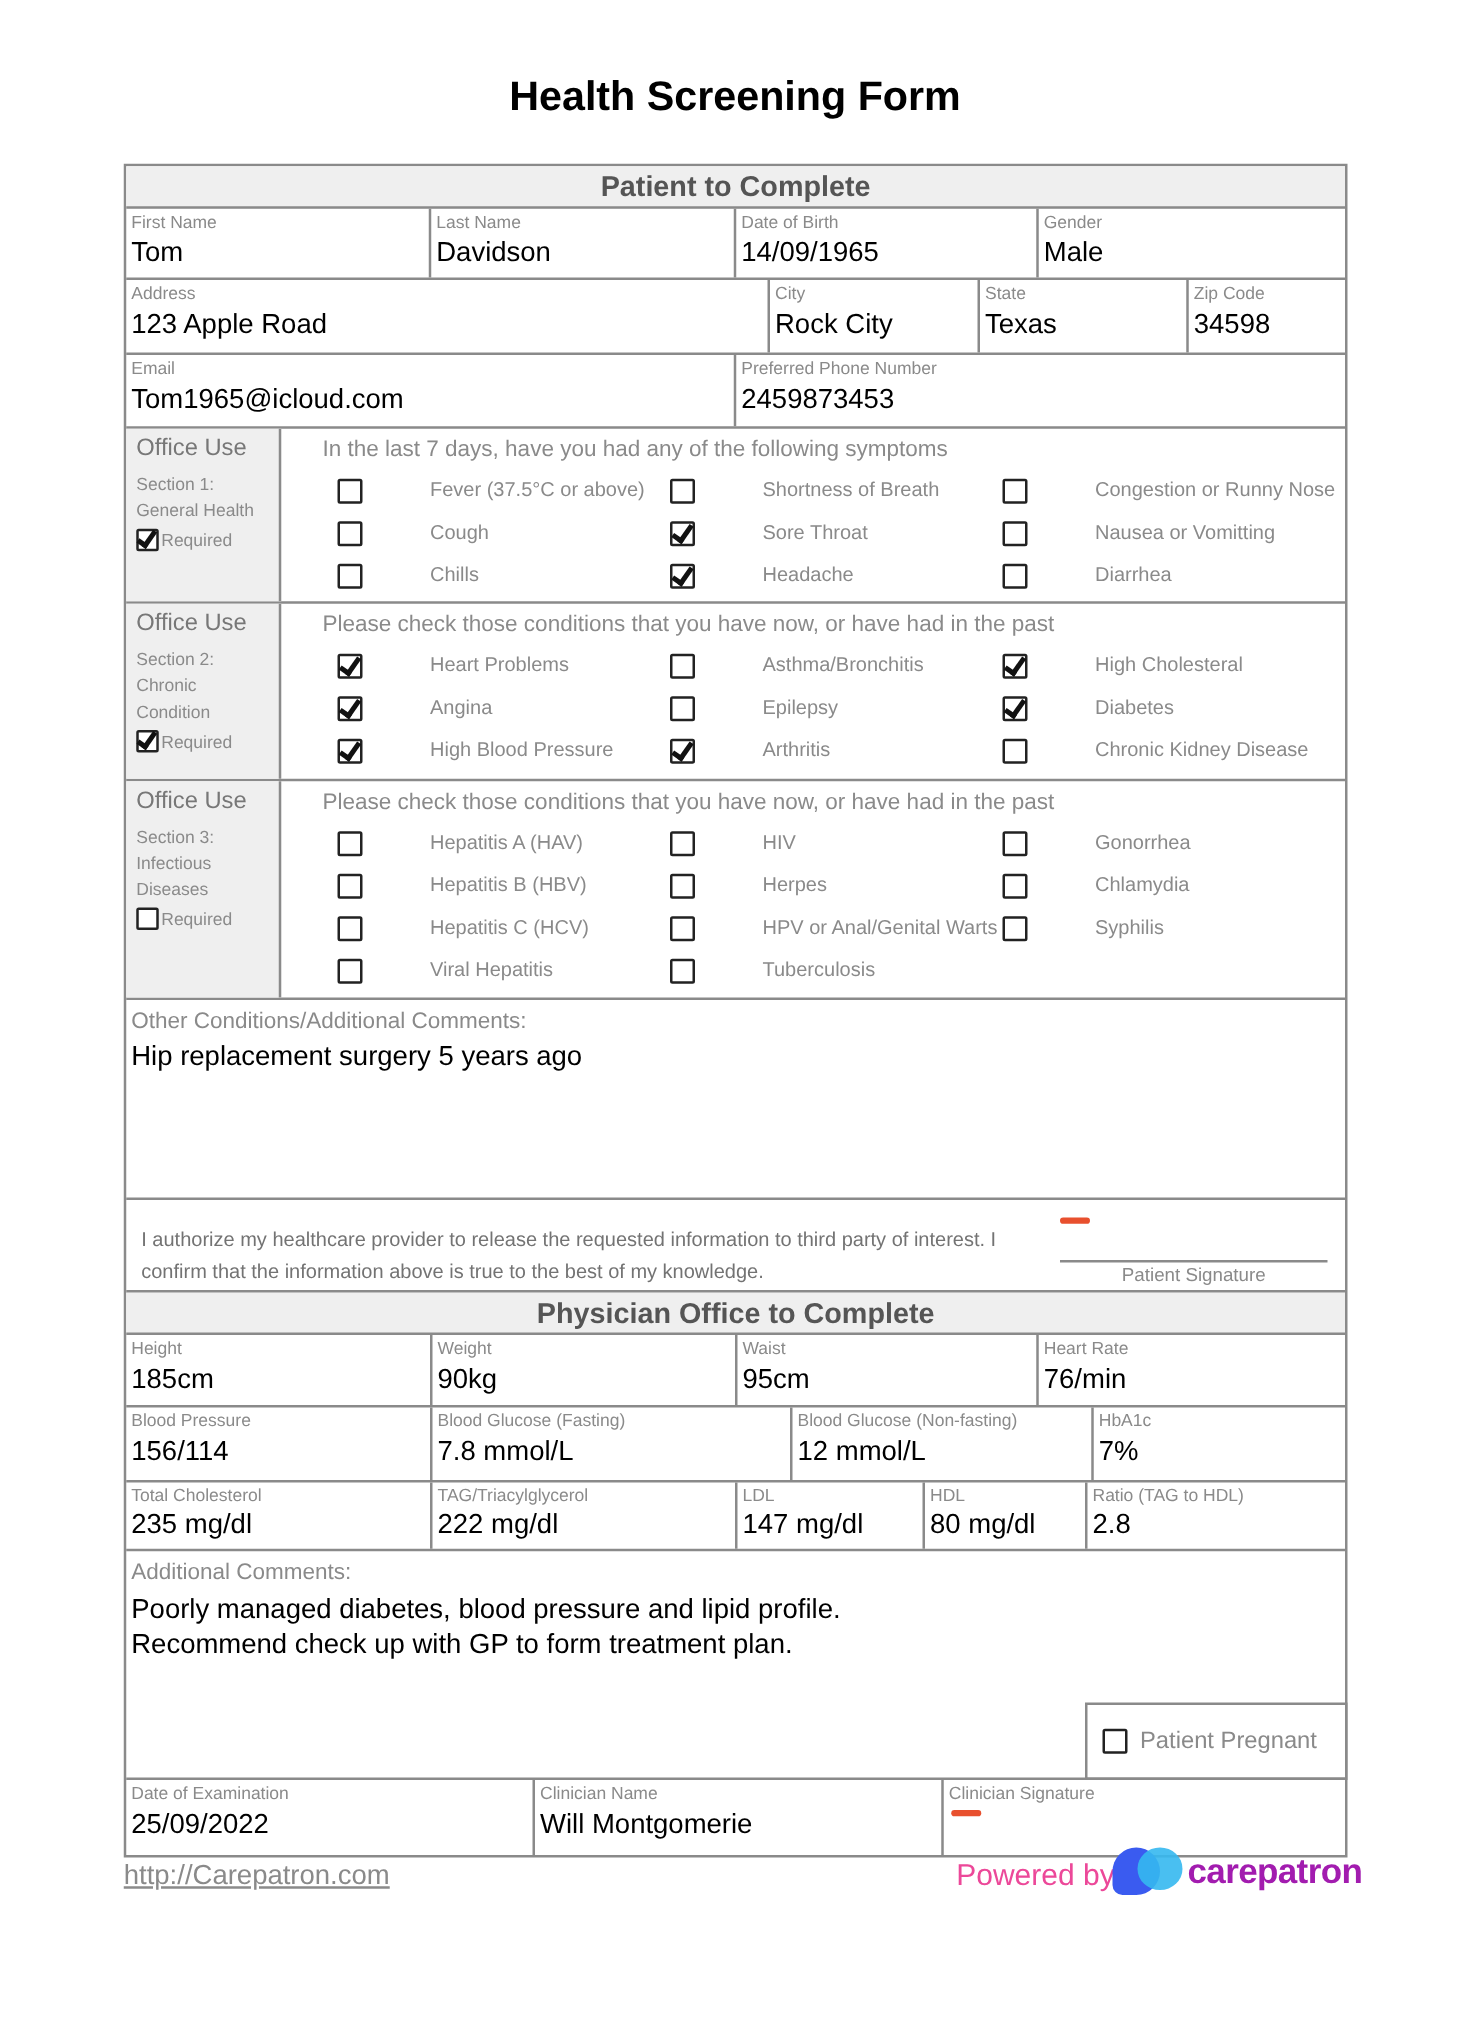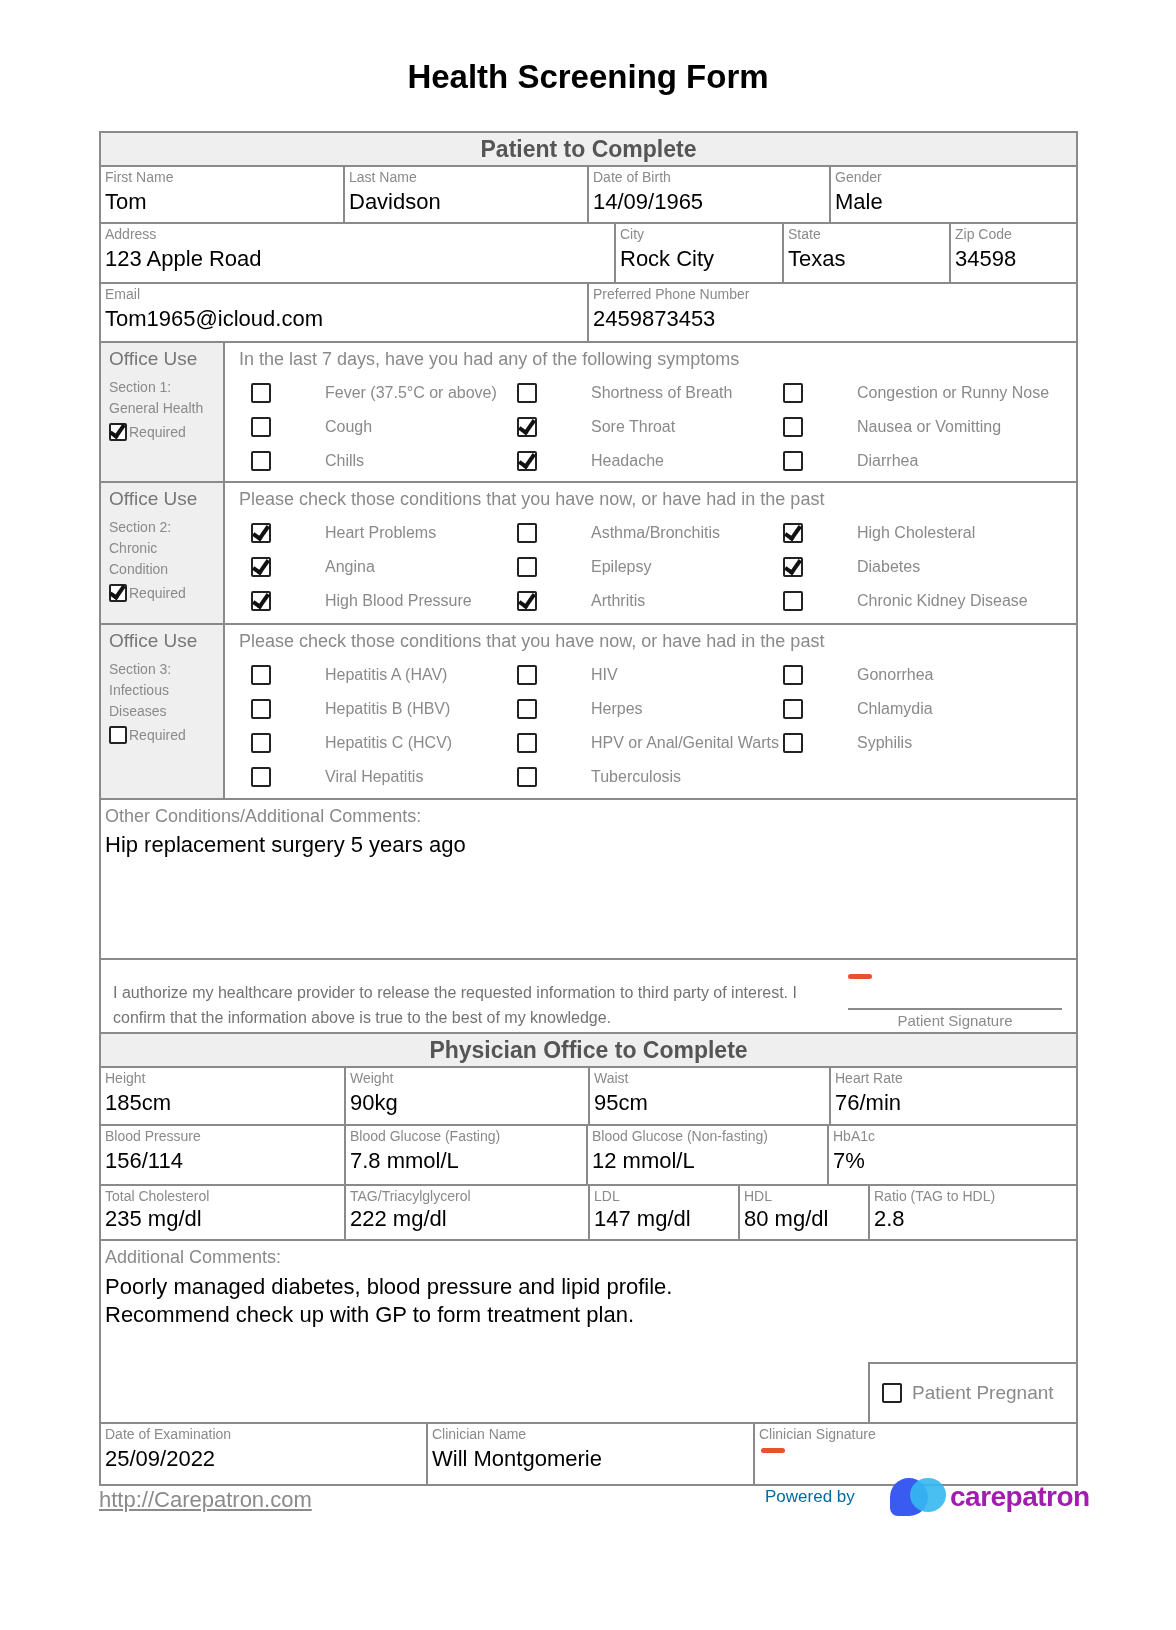--- a/index.html
+++ b/index.html
@@ -10,39 +10,39 @@
   .row{display:flex;border-bottom:2px solid #8a8a8a;}
   .cell{box-sizing:border-box;border-right:2px solid #8a8a8a;padding:2px 4px;position:relative;}
   .cell:last-child{border-right:none;}
   .lbl{font-size:14px;color:#8a8a8a;line-height:16px;}
   .val{font-size:22px;line-height:30px;margin-top:2px;}
   .sec{display:flex;border-bottom:2px solid #8a8a8a;}
   .side{width:124px;box-sizing:border-box;background:#efefef;border-right:2px solid #8a8a8a;padding:4px 8px;}
   .side .ou{font-size:19px;color:#777;line-height:24px;}
   .side .sn{font-size:14px;color:#8a8a8a;line-height:21px;margin-top:6px;}
   .req{display:flex;align-items:center;font-size:14px;color:#8a8a8a;margin-top:4px;}
-  .main{flex:1;padding:4px 0 4px 14px;}
+  .main{flex:1;padding:4px 0 4px 33px;}
   .q{font-size:18px;color:#8a8a8a;line-height:24px;}
   .grid{display:grid;grid-template-columns:266px 266px 1fr;row-gap:10px;margin-top:10px;padding-left:12px;}
   .opt{display:flex;align-items:center;font-size:16px;color:#8a8a8a;height:24px;gap:44px;}
   .cb{width:20px;height:20px;border:2px solid #222;border-radius:2px;box-sizing:border-box;margin-right:10px;position:relative;flex:none;background:#fff;}
   .cb.small{width:18px;height:18px;margin-right:2px;}
   .cb.on::after{content:"";position:absolute;left:3px;top:-2px;width:6px;height:13px;border-right:4px solid #111;border-bottom:4px solid #111;transform:rotate(35deg);}
   .cb.small.on::after{left:2px;top:-3px;width:5px;height:12px;}
   .comments{height:160px;border-bottom:2px solid #8a8a8a;padding:4px 4px;box-sizing:border-box;}
   .auth{height:72px;border-bottom:2px solid #8a8a8a;position:relative;}
   .auth .txt{position:absolute;left:12px;top:20px;width:720px;font-size:16px;color:#737373;line-height:25px;}
   .sigline{position:absolute;left:747px;top:48px;width:214px;border-top:2px solid #8a8a8a;}
   .siglbl{position:absolute;left:747px;top:52px;width:214px;text-align:center;font-size:15px;color:#8a8a8a;}
   .pen{position:absolute;width:24px;height:5px;background:#e8502e;border-radius:3px;}
   .addc{height:183px;border-bottom:2px solid #8a8a8a;position:relative;padding:4px;box-sizing:border-box;}
   .addc .val{line-height:28px;}
   .preg{position:absolute;right:-2px;bottom:-2px;width:210px;height:62px;border:2px solid #8a8a8a;box-sizing:border-box;display:flex;align-items:center;padding-left:12px;font-size:19px;color:#8a8a8a;}
   .foot-link{position:absolute;left:99px;top:1487px;font-size:22px;color:#8a8a8a;text-decoration:underline;}
-  .powered{position:absolute;left:765px;top:1487px;font-size:17px;color:#0369a1;}
+  .powered{position:absolute;left:765px;top:1487px;font-size:24px;color:#ec4899;}
   .logo{position:absolute;left:890px;top:1478px;display:flex;align-items:center;}
   .logo .mark{position:relative;width:56px;height:38px;}
   .logo .b1{position:absolute;left:0;top:0;width:38px;height:38px;border-radius:50% 50% 50% 8px;background:#3a5bf0;}
   .logo .b2{position:absolute;left:20px;top:0;width:36px;height:34px;border-radius:50%;background:#35b8f0;opacity:.9;}
   .logo .word{font-size:28px;font-weight:bold;color:#a21caf;margin-left:4px;letter-spacing:-0.5px;}
 </style>
 </head>
 <body>
 
 <div class="title">Health Screening Form</div>
@@ -294,21 +294,21 @@
       <div class="lbl">Heart Rate</div>
       <div class="val">76/min</div>
     </div>
   </div>
 
   <div class="row" style="height:58px">
     <div class="cell" style="width:245px">
       <div class="lbl">Blood Pressure</div>
       <div class="val">156/114</div>
     </div>
-    <div class="cell" style="width:242px">
+    <div class="cell" style="width:288px">
       <div class="lbl">Blood Glucose (Fasting)</div>
       <div class="val">7.8 mmol/L</div>
     </div>
     <div class="cell" style="width:241px">
       <div class="lbl">Blood Glucose (Non-fasting)</div>
       <div class="val">12 mmol/L</div>
     </div>
     <div class="cell" style="flex:1">
       <div class="lbl">HbA1c</div>
       <div class="val">7%</div>

